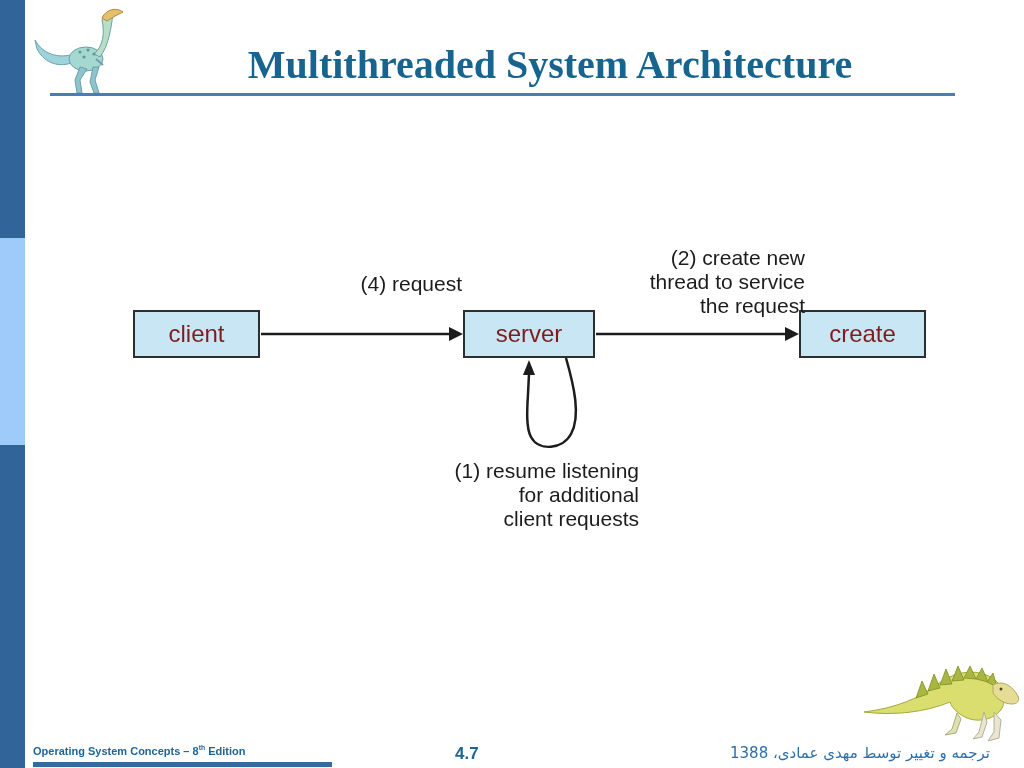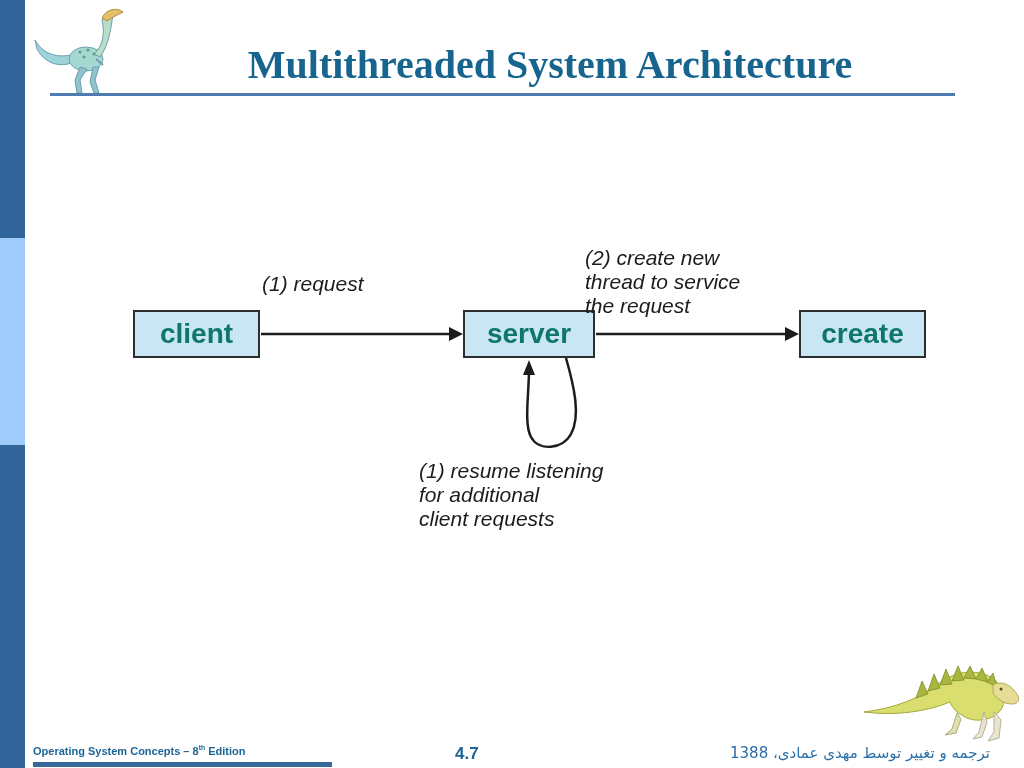--- a/index.html
+++ b/index.html
@@ -22,27 +22,27 @@
   .title-rule{position:absolute;left:50px;top:93px;width:905px;height:3px;
     background:var(--title_rule,#4E7CB0);}
   
   .diagram{position:absolute;inset:0;}
   .arrows{position:absolute;left:0;top:0;pointer-events:none;}
   .node{
     position:absolute;height:48px;box-sizing:border-box;
     background:var(--node_fill,#C9E6F5);border:2px solid var(--node_border,#2E2E2E);
     display:flex;align-items:center;justify-content:center;
   }
-  .node span{font-weight:bold;font-size:28px;color:#0f766e;}
+  .node span{font-weight:normal;font-size:24px;color:#7f1d1d;}
   .node-client{left:133px;top:310px;width:127px;}
   .node-server{left:463px;top:310px;width:132px;}
   .node-thread{left:799px;top:310px;width:127px;}
   .steplabel{
-    position:absolute;text-align:left;font-size:21px;line-height:1.14;
-    color:var(--ink,#1C1C1C);white-space:pre-line;font-style:italic;
+    position:absolute;text-align:right;font-size:21px;line-height:1.14;
+    color:var(--ink,#1C1C1C);white-space:pre-line;
   }
   .step1{left:262px;top:272px;width:200px;}
   .step2{left:585px;top:246px;width:220px;}
   .step3{left:419px;top:459px;width:220px;}
   
   .footer-book{
     position:absolute;left:33px;top:744px;font-size:11px;font-weight:bold;
     color:var(--footer_text,#1E6596);white-space:nowrap;
   }
   .footer-book sup{font-size:0.62em;}
@@ -110,21 +110,21 @@
     <div class="node node-client">
       <span>client</span>
     </div>
     <div class="node node-server">
       <span>server</span>
     </div>
     <div class="node node-thread">
       <span>create</span>
     </div>
 
-    <div class="steplabel step1">(1) request</div>
+    <div class="steplabel step1">(4) request</div>
     <div class="steplabel step2">(2) create new
 thread to service
 the request</div>
     <div class="steplabel step3">(1) resume listening
 for additional
 client requests</div>
   </div>
 
   <div class="logo-br">
     <svg width="164" height="104" viewBox="0 0 164 104">

